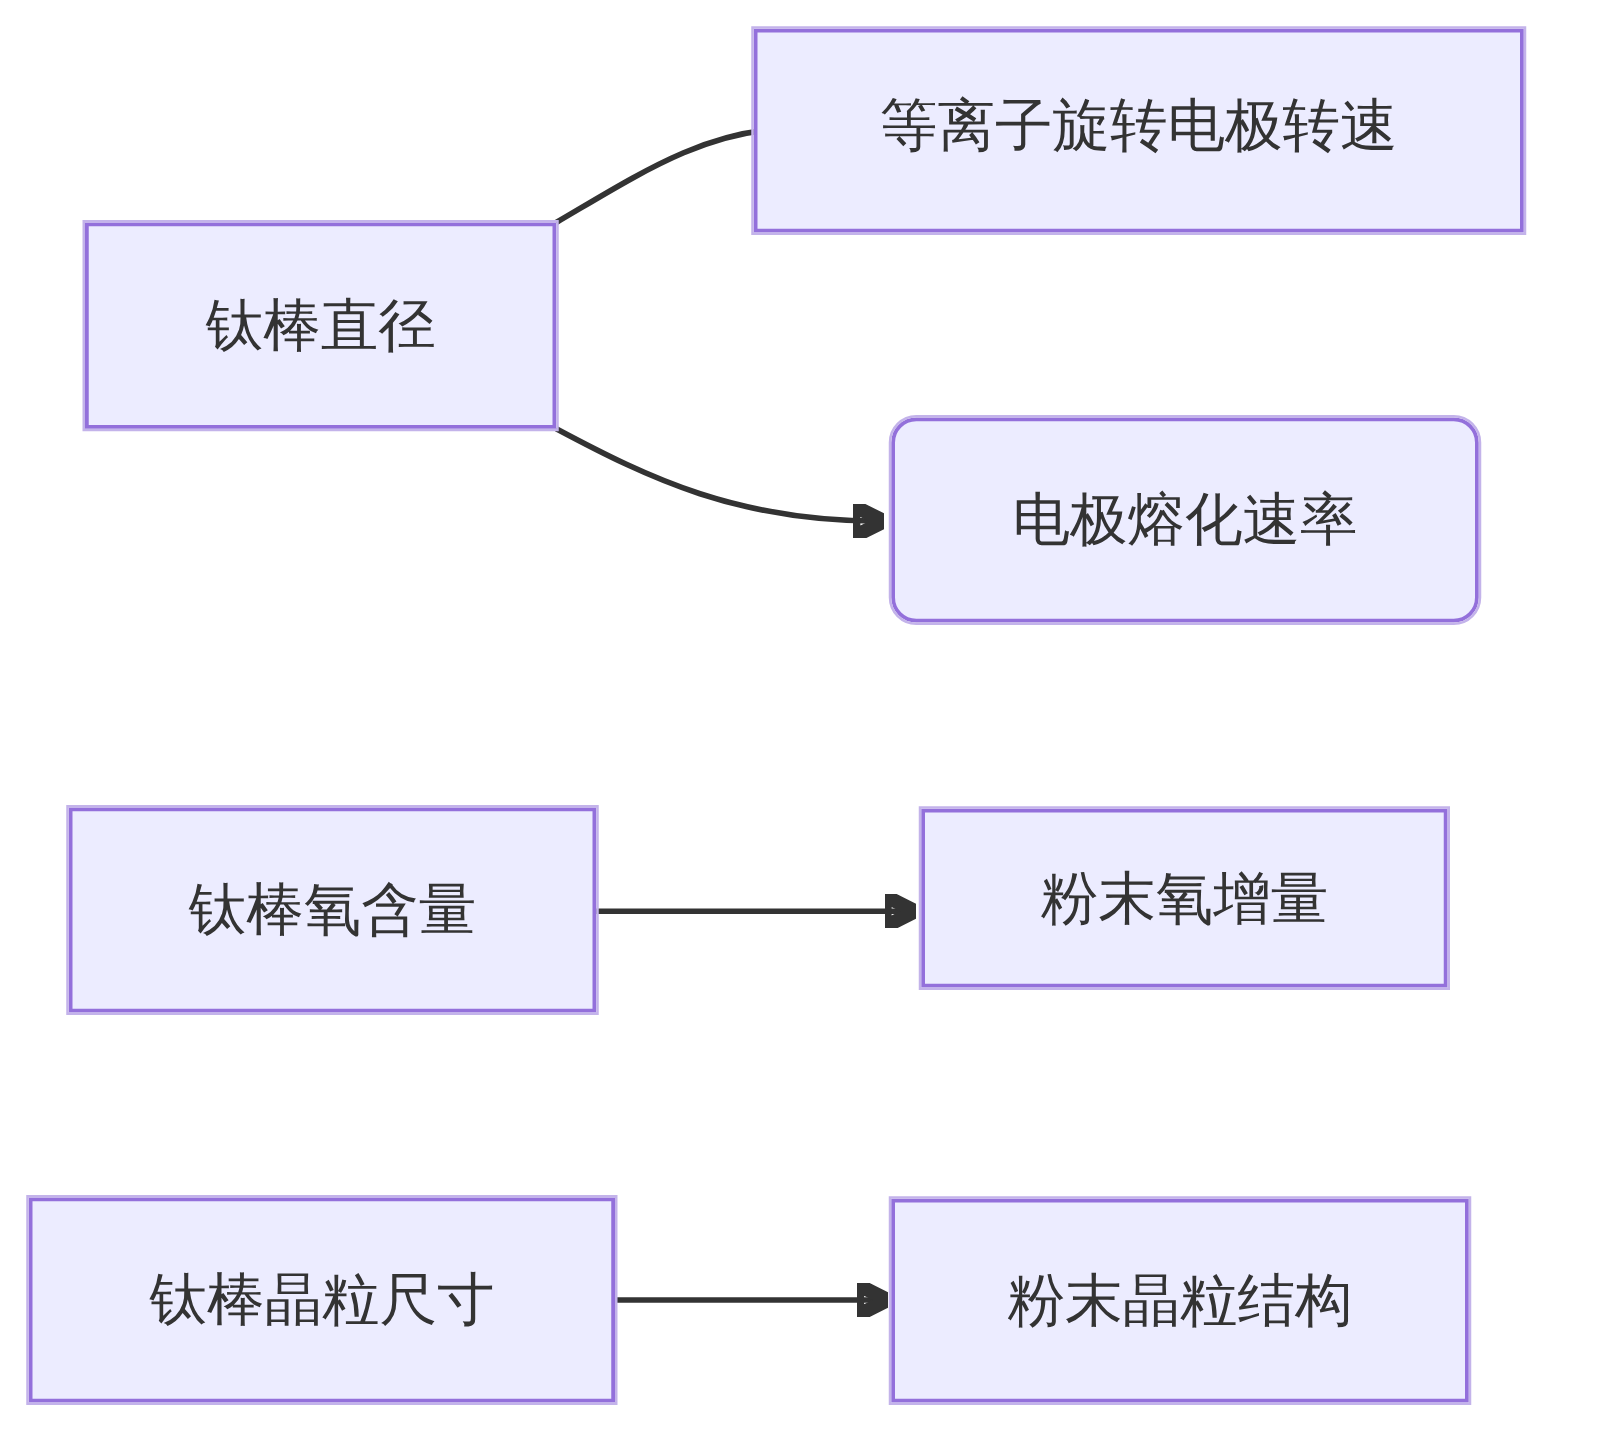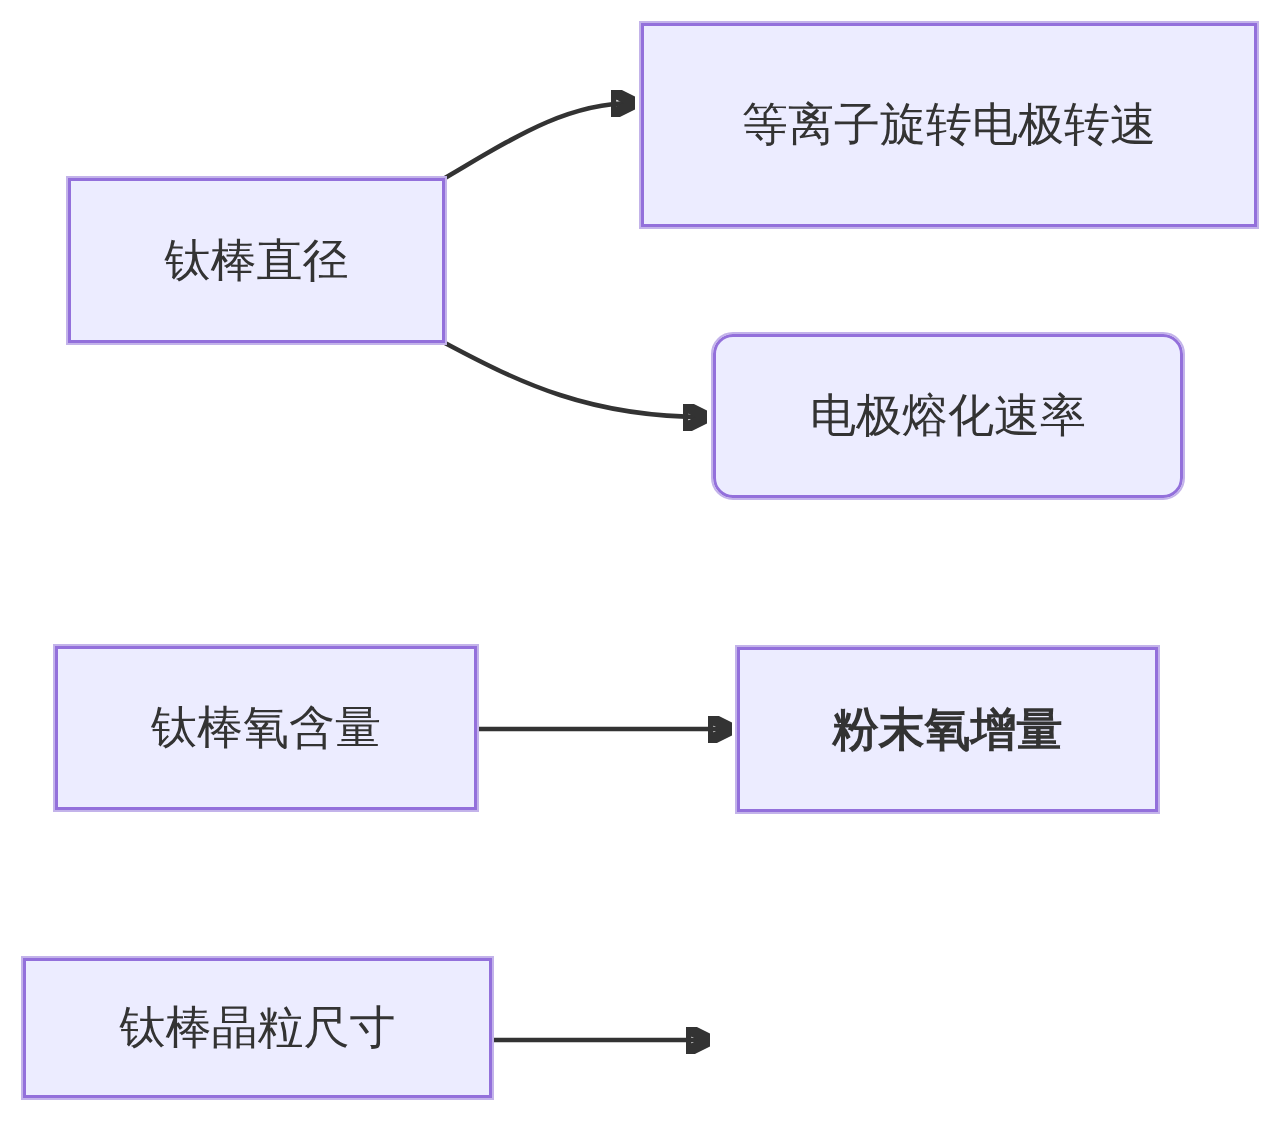--- a/index.html
+++ b/index.html
@@ -60,34 +60,37 @@
     <path d="M 445 178 C 510 140 565 103 633 103" marker-end="url(#arrowhead)"></path>
     <path d="M 445 343 C 520 383 590 417 705 417" marker-end="url(#arrowhead)"></path>
     <path d="M 468 729 L 730 729" marker-end="url(#arrowhead)"></path>
     <path d="M 492 1040 L 708 1040" marker-end="url(#arrowhead)"></path>
   </svg>
 
   <div class="node" style="left:68px;  top:178px; width:377px; height:165px;justify-content:center;">
     <span class="node-label">钛棒直径</span>
   </div>
 
-  <div class="node" style="left:641px; top:23px;  width:616px; height:204px;">
+  <div class="node" style="left:603px; top:23px;  width:616px; height:163px;font-family:Liberation Mono, monospace;">
     <span class="node-label">等离子旋转电极转速</span>
   </div>
 
   <div class="node" style="left:713px; top:334px; width:470px; height:164px;border-radius:20px;">
     <span class="node-label">电极熔化速率</span>
   </div>
 
   <div class="node" style="left:55px;  top:646px; width:422px; height:164px;">
     <span class="node-label">钛棒氧含量</span>
   </div>
 
-  <div class="node" style="left:737px; top:647px; width:421px; height:165px;font-weight:bold;">
+  <div class="node" style="left:737px; top:647px; width:421px; height:143px;">
     <span class="node-label">粉末氧增量</span>
   </div>
 
-  <div class="node" style="left:23px;  top:958px; width:469px; height:140px;">
+  <div class="node" style="left:23px;  top:958px; width:469px; height:164px;">
     <span class="node-label">钛棒晶粒尺寸</span>
   </div>
 
+  <div class="node" style="left:713px; top:959px; width:462px; height:163px;">
+    <span class="node-label">粉末晶粒结构</span>
+  </div>
 
 </div>
 
 </body></html>

